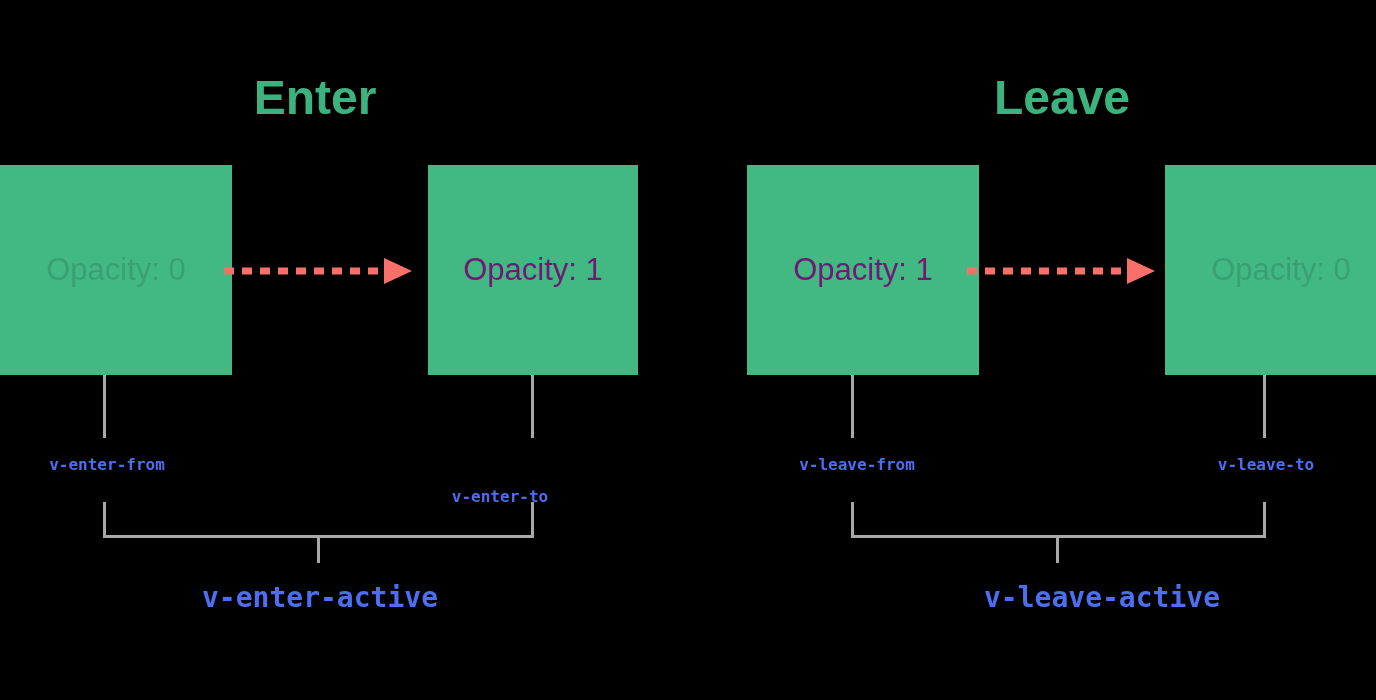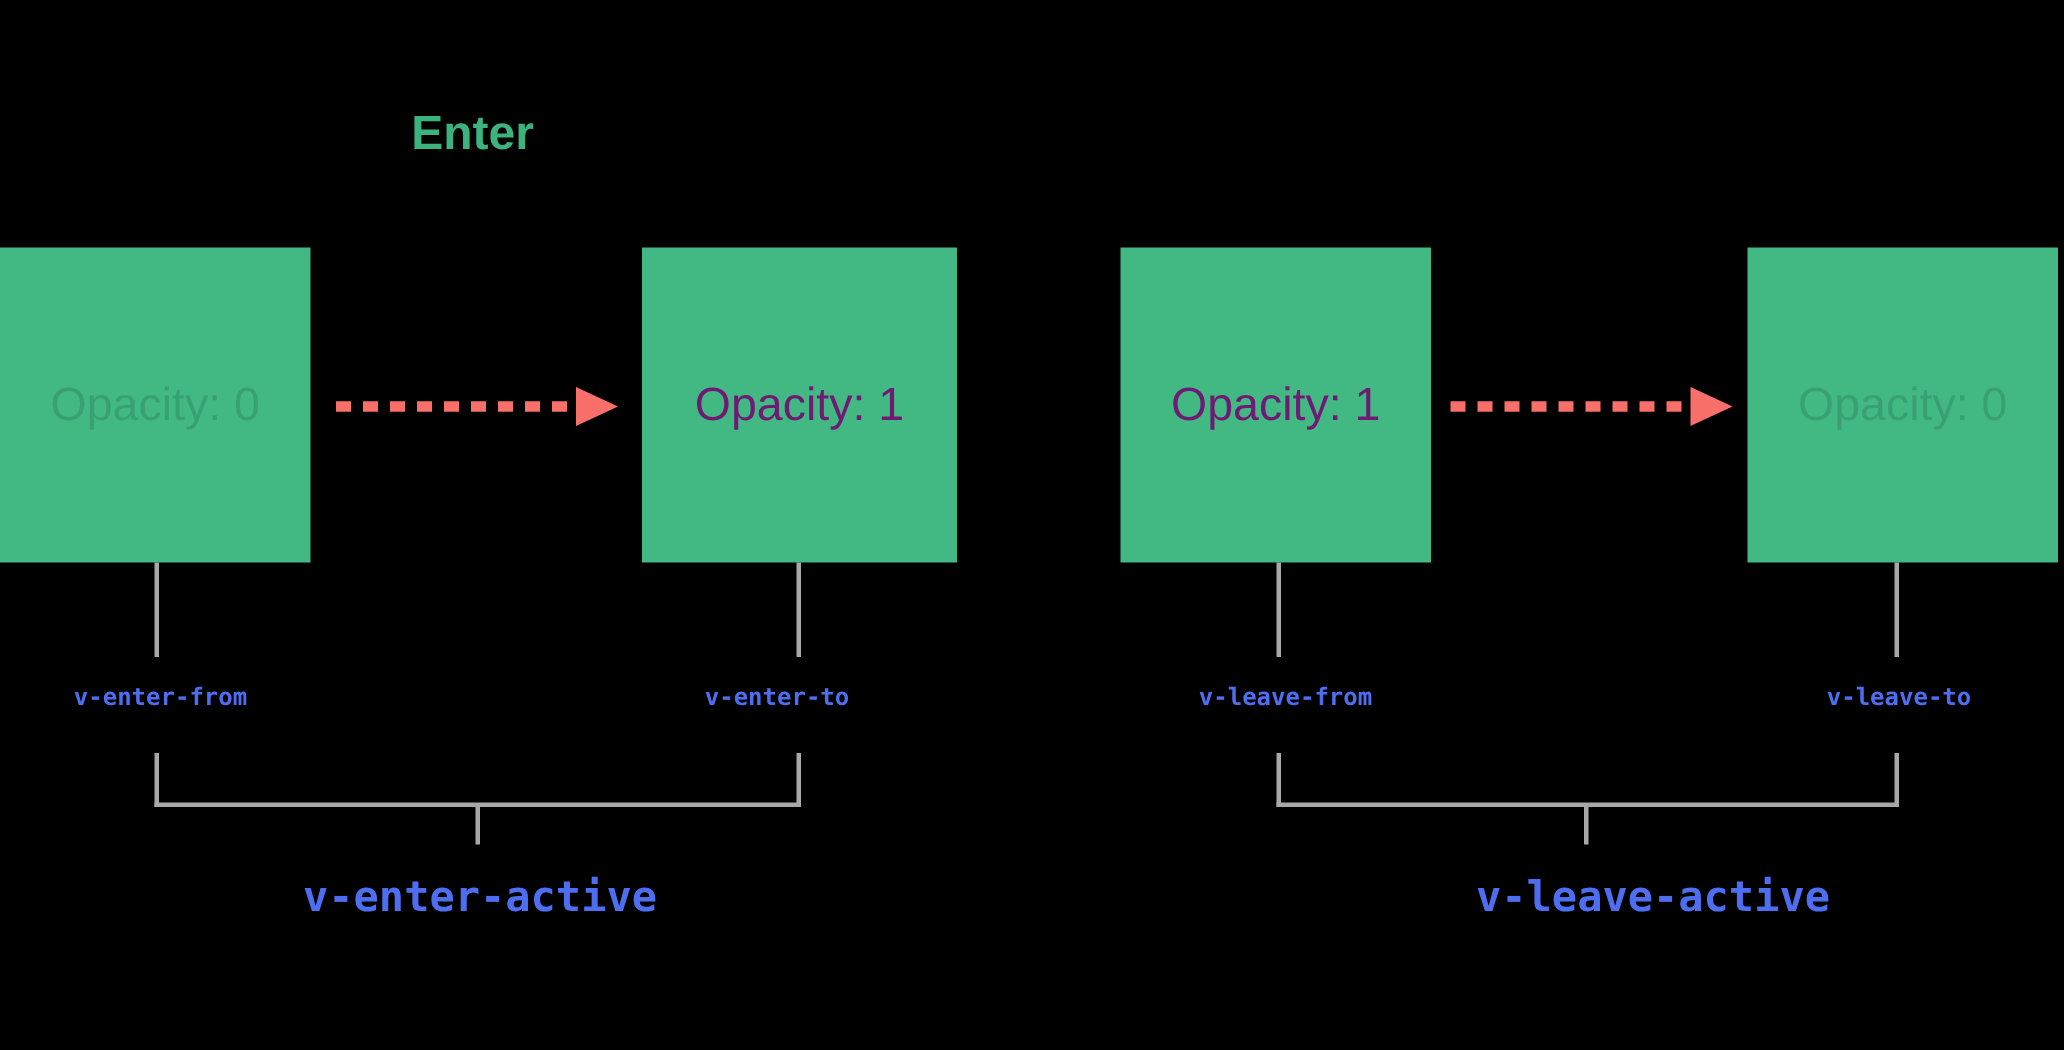--- a/index.html
+++ b/index.html
@@ -5,26 +5,26 @@
   html,body{margin:0;padding:0;background:#000;}
   #canvas{
     position:relative;
     width:1376px;height:700px;
     background:#000000;
     overflow:hidden;
     font-family:"Liberation Sans", sans-serif;
   }
   .abs{position:absolute;}
   .section-title{
-    font-size:32px;font-weight:bold;color:#3cb27f;
+    font-size:48px;font-weight:bold;color:#3cb27f;
     transform:translateX(-50%);
     white-space:nowrap;
   }
   .box{
-    width:207px;height:210px;top:165px;
+    width:232px;height:210px;top:165px;
     background:#42b883;
     display:flex;align-items:center;justify-content:center;
   }
   .box-label{
     font-size:31px;color:#701a75;white-space:nowrap;
   }
   .box.dim .box-label{color:rgba(0,0,0,0.13);}
   .gline{background:#a8a8a8;}
   .stub{width:3px;height:63px;top:375px;}
   .class-label{
@@ -59,29 +59,30 @@
   </svg>
 
   <div class="abs box" style="left:428px;width:210px;">
     <span class="box-label">Opacity: 1</span>
   </div>
 
   <div class="abs gline stub" style="left:103px;"></div>
   <div class="abs gline stub" style="left:531px;"></div>
 
   <div class="abs class-label" style="left:107px;">v-enter-from</div>
-  <div class="abs class-label" style="left:518px;">v-enter-to</div>
+  <div class="abs class-label" style="left:500px;margin-top:32px;">v-enter-to</div>
 
   <div class="abs gline bracket-v" style="left:103px;"></div>
   <div class="abs gline bracket-v" style="left:531px;"></div>
   <div class="abs gline bracket-h" style="left:103px;width:431px;"></div>
   <div class="abs gline bracket-tick" style="left:317px;"></div>
 
   <div class="abs active-label" style="left:320px;">v-enter-active</div>
 
+  <div class="abs section-title" style="left:1062px;top:70px;">Leave</div>
 
   <div class="abs box" style="left:747px;">
     <span class="box-label">Opacity: 1</span>
   </div>
 
   <svg class="abs arrow-svg" style="left:965px;" viewBox="0 0 192 30">
     <line x1="2" y1="15" x2="160" y2="15" stroke="#f9706a" stroke-width="7" stroke-dasharray="10 8"></line>
     <polygon points="162,2 190,15 162,28" fill="#f9706a"></polygon>
   </svg>
 

